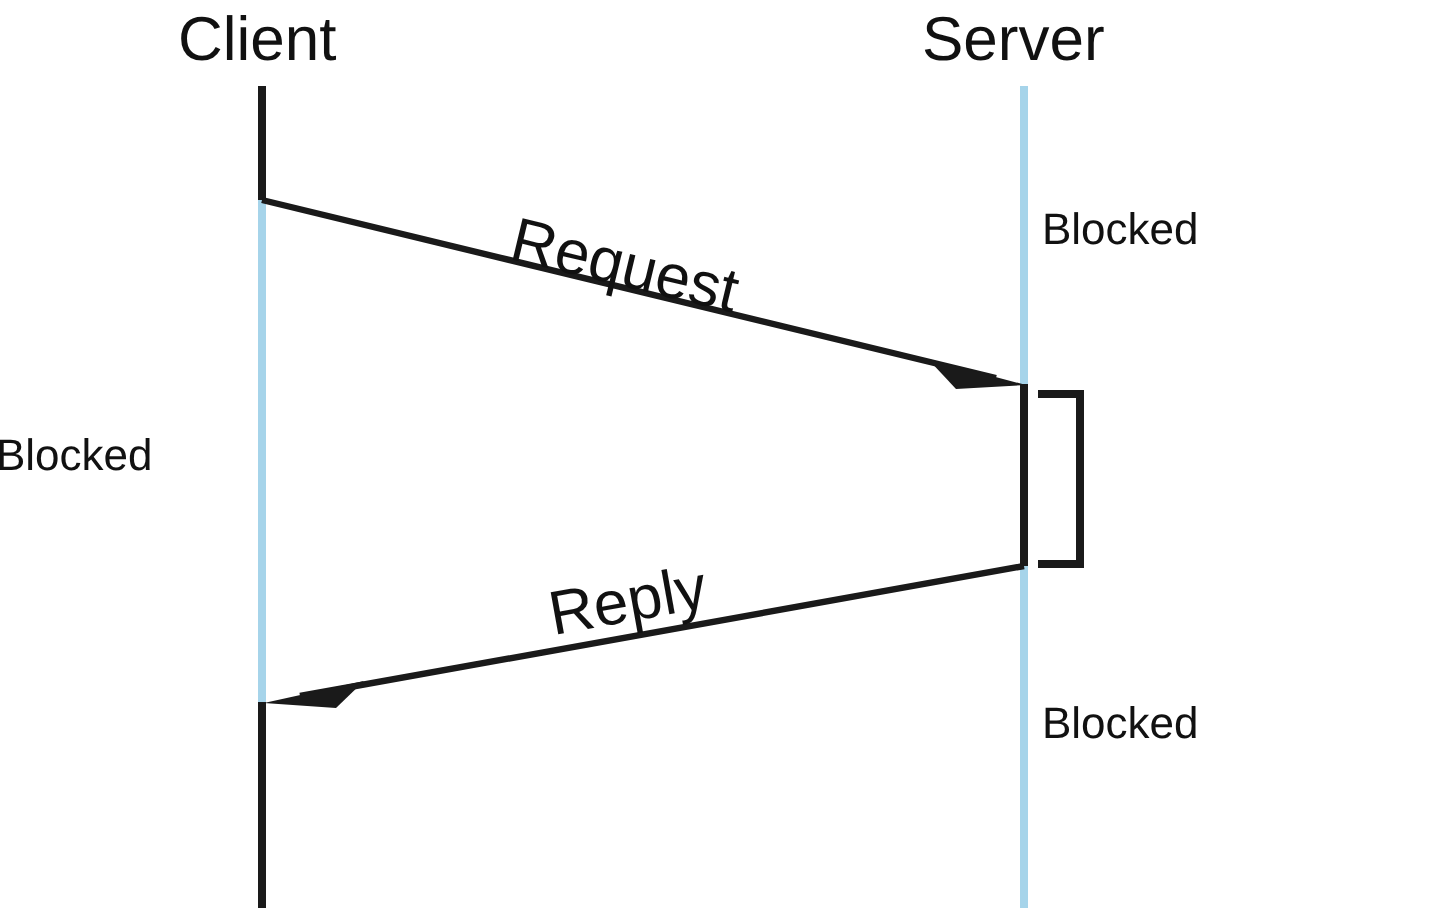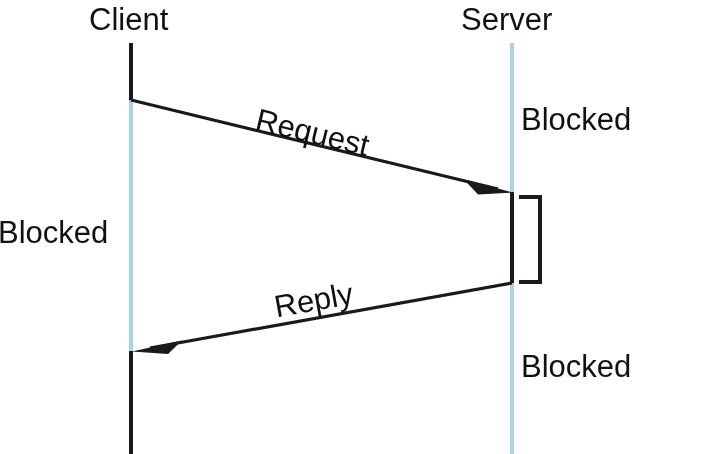--- a/index.html
+++ b/index.html
@@ -31,21 +31,21 @@
     font-family: "Liberation Sans", sans-serif;
     color: #111111;
     white-space: nowrap;
     line-height: 1;
     letter-spacing: 0px;
   }
   .lbl-actor {
     font-size: 31px;
   }
   .lbl-state {
-    font-size: 31px;
+    font-size: 22px;
   }
   .lbl-msg {
     font-size: 31px;
   }
   #label-client  { left: 89px;  top: 4px; }
   #label-server  { left: 461px; top: 4px; }
   #label-blocked-client { left: -2px; top: 217px; }
   #label-blocked-server-top { left: 521px; top: 104px; }
   #label-blocked-server-bottom { left: 521px; top: 351px; }
   #label-computing { left: 549px; top: 221px; }

